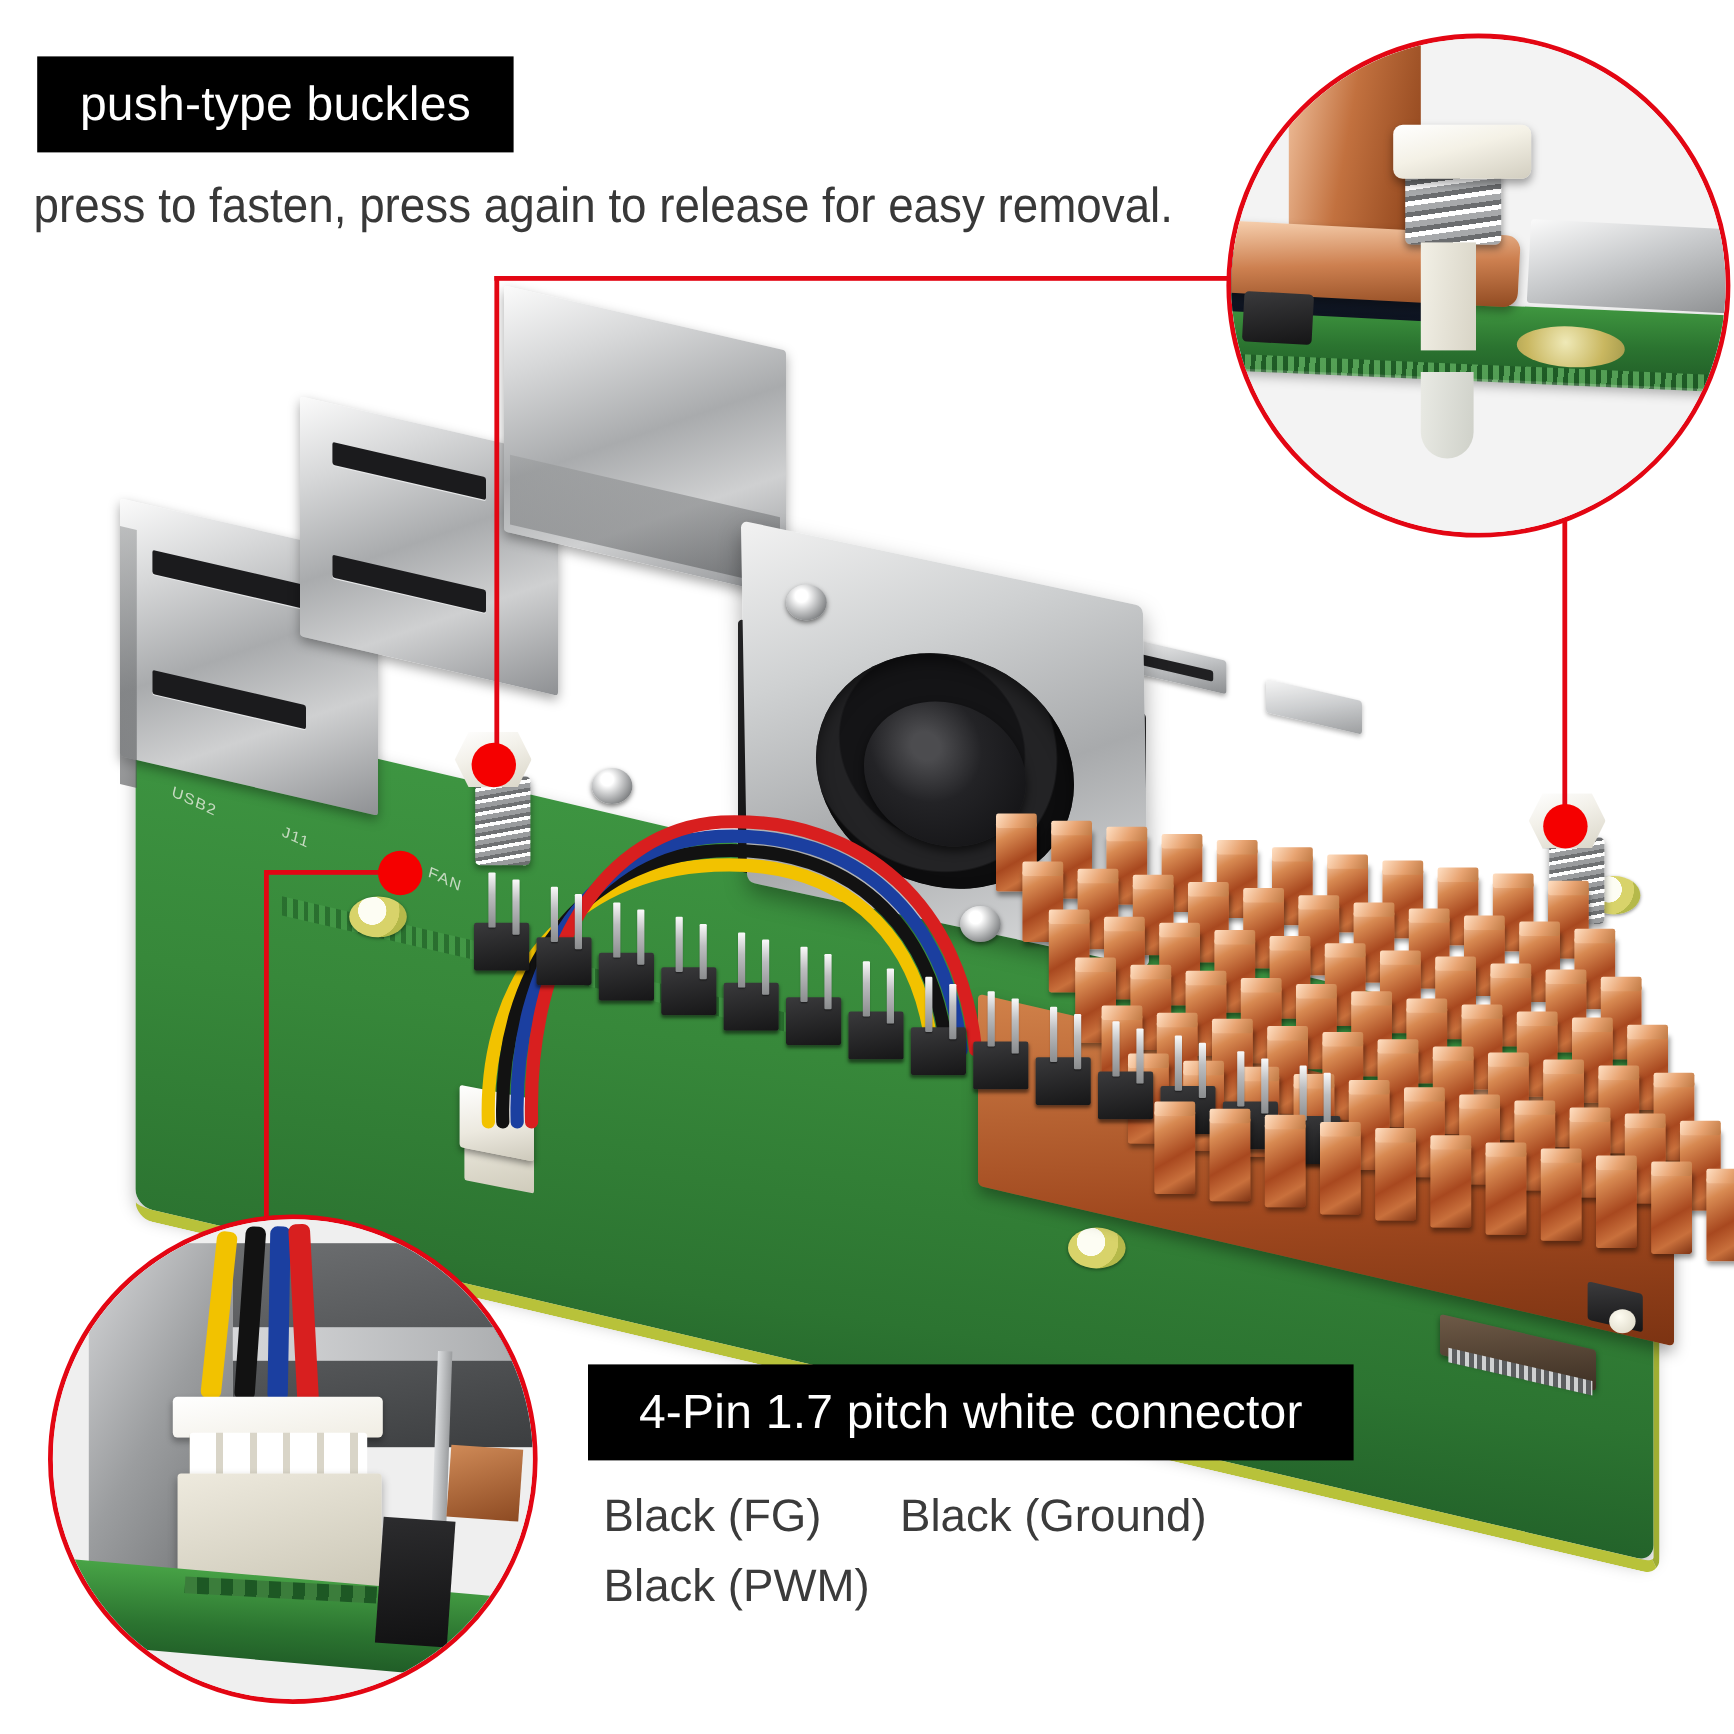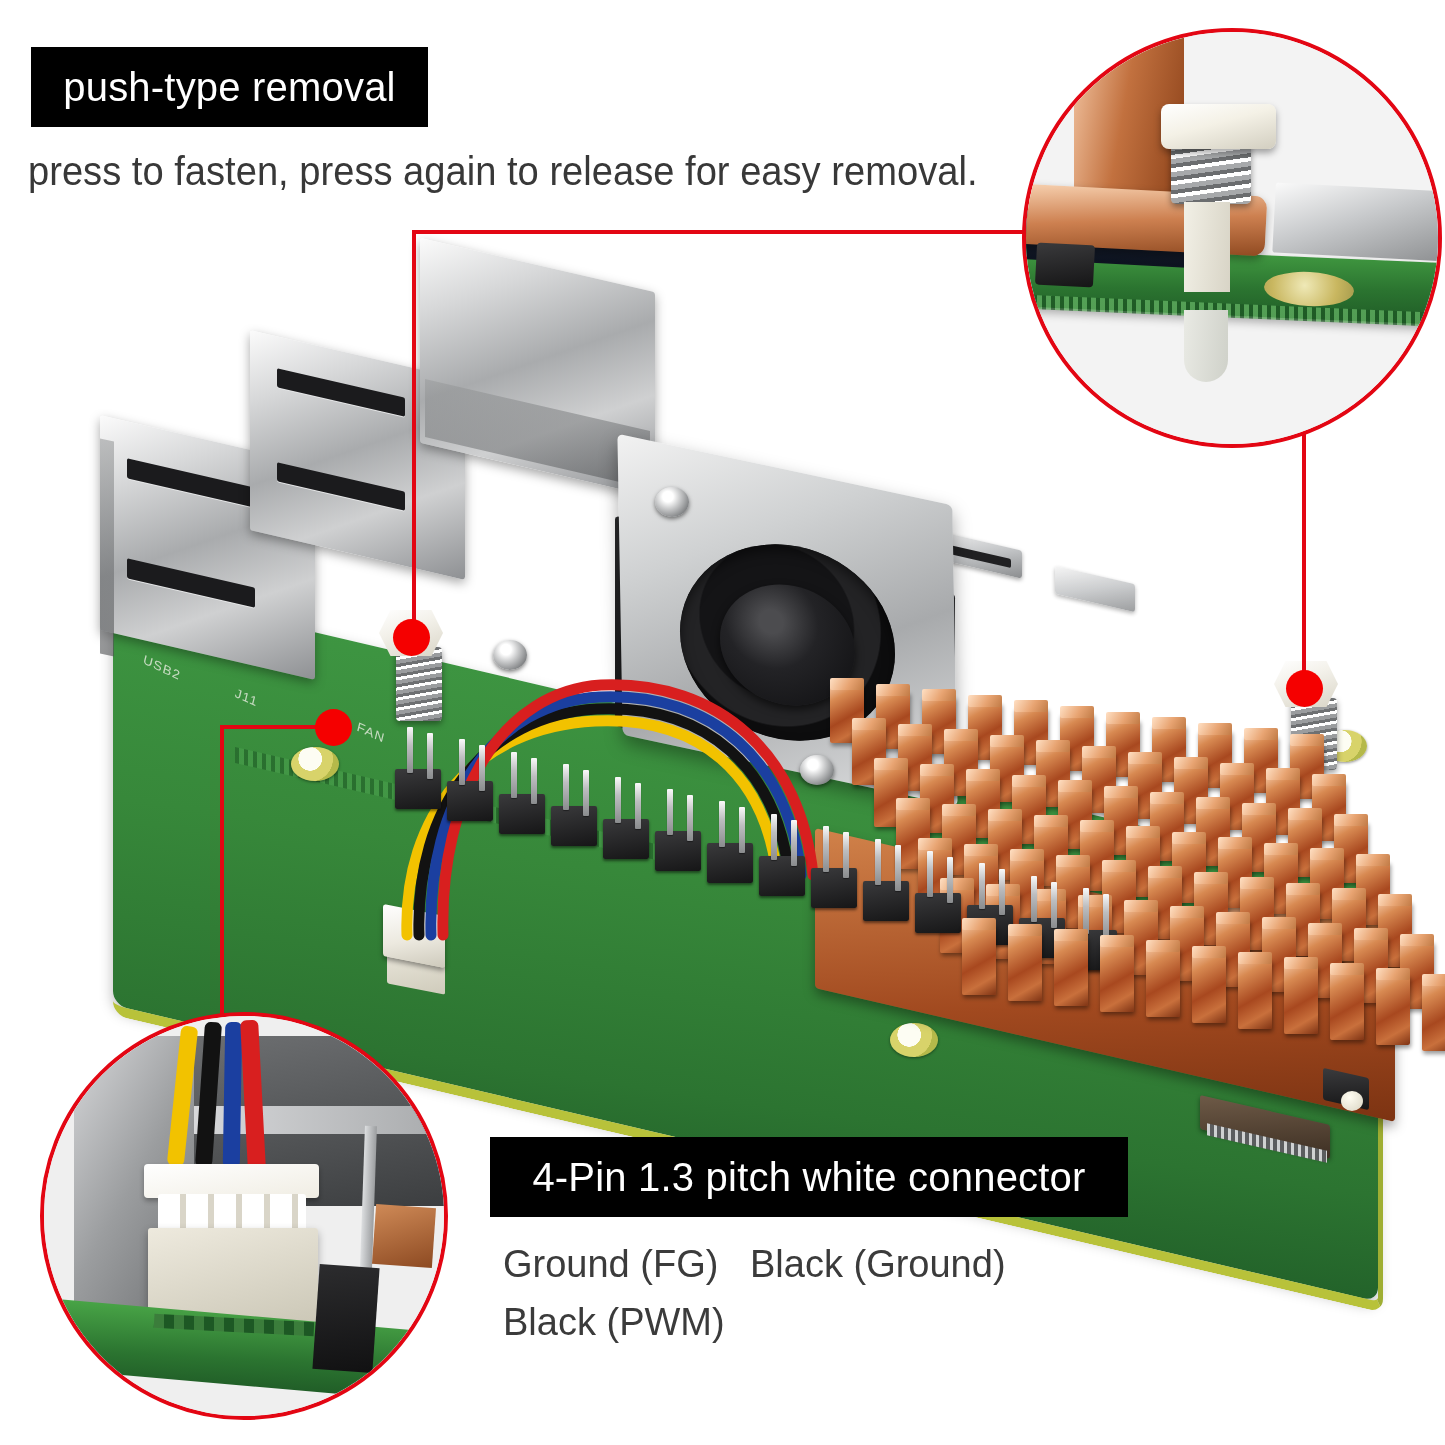--- a/index.html
+++ b/index.html
@@ -497,21 +497,21 @@
          background:repeating-linear-gradient(90deg,#3b7d3b 0 10px,#1d5824 10px 20px);transform:rotate(3deg);"></div>
 
     <div style="position:absolute;left:318px;top:110px;width:12px;height:170px;
          background:linear-gradient(90deg,#dcdee0,#9b9d9f);transform:rotate(2deg);"></div>
     <div style="position:absolute;left:330px;top:190px;width:60px;height:60px;
          background:linear-gradient(160deg,#cf8a57,#8d4a22);transform:rotate(4deg);"></div>
     <div style="position:absolute;left:272px;top:250px;width:60px;height:105px;
          background:linear-gradient(170deg,#2c2c2e,#111112);transform:rotate(4deg);"></div>
   </div>
 
-  <div class="hdr-box" id="title-box">push-type removal</div>
+  <div class="hdr-box" id="title-box">push-type buckles</div>
   <div id="subtitle">press to fasten, press again to release for easy removal.</div>
 
-  <div class="hdr-box" id="conn-box">4-Pin 1.3 pitch white connector</div>
-  <div class="wirelabel" id="wl-0">Ground (FG)</div>
+  <div class="hdr-box" id="conn-box">4-Pin 1.7 pitch white connector</div>
+  <div class="wirelabel" id="wl-0">Black (FG)</div>
   <div class="wirelabel" id="wl-1">Black (Ground)</div>
   <div class="wirelabel" id="wl-2">Black (PWM)</div>
 
 </div>
 
 </body></html>

